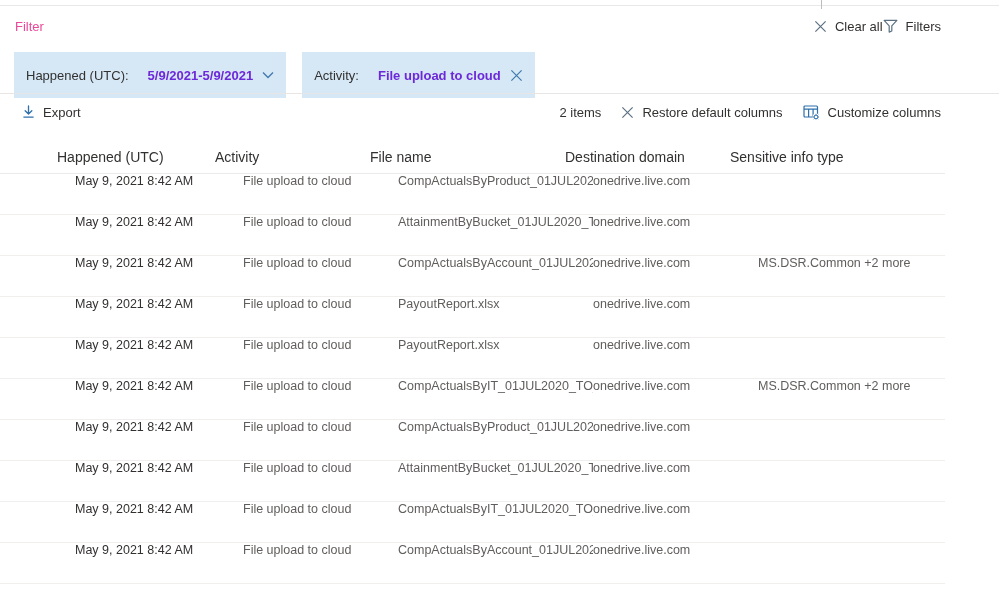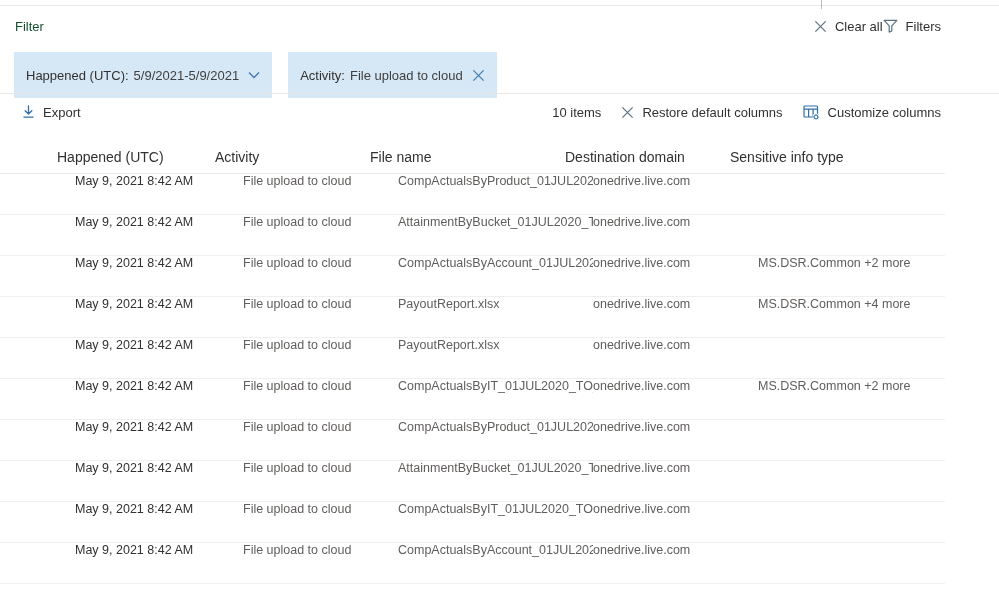--- a/index.html
+++ b/index.html
@@ -7,30 +7,30 @@
     width:999px; height:603px; background:#ffffff; position:relative; overflow:hidden;
     font-family:"Liberation Sans","DejaVu Sans",sans-serif; color:#323130;
     -webkit-font-smoothing:antialiased;
   }
   .hairline-top { position:absolute; top:5px; left:0; width:999px; height:1px; background:#e9e8e7; }
   .notch { position:absolute; top:0; left:821px; width:1px; height:9px; background:#bdbdbd; }
 
   
   .filter-header { position:absolute; top:15px; left:15px; right:58px; height:22px;
     display:flex; justify-content:space-between; align-items:center; }
-  .fh-title { font-size:13px; color:#14532d; }
+  .fh-title { font-size:13px; color:#ec4899; }
   .fh-actions { display:flex; align-items:center; }
   .action-btn { display:flex; align-items:center; gap:8px; font-size:13px; color:#323130; cursor:pointer; }
   .action-btn svg { display:block; }
 
   
   .chips { position:absolute; top:52px; left:14px; display:flex; gap:16px; }
   .chip { display:flex; align-items:center; height:30px; background:#d6e8f6;
     padding:8px 12px; font-size:13px; color:#323130; cursor:pointer; }
-  .chip .chip-value { margin-left:5px; font-weight:400; color:#404040; }
+  .chip .chip-value { margin-left:19px; font-weight:700; color:#6d28d9; }
   .chip .chip-ctl { margin-left:9px; display:flex; align-items:center; cursor:pointer; }
 
   .divider { position:absolute; top:93px; left:0; width:999px; height:1px; background:#e7e6e5; }
 
   
   .toolbar { position:absolute; top:97px; left:22px; right:58px; height:30px;
     display:flex; justify-content:space-between; align-items:center; font-size:13px; }
   .tb-left { display:flex; align-items:center; gap:20px; }
   .tb-right { display:flex; align-items:center; }
   .tb-count { margin-right:20px; }
@@ -106,21 +106,21 @@
     <div class="action-btn">
       <span>
         <svg width="13" height="14" viewBox="0 0 14 15">
             <path d="M7 1 v8.2 M3.4 6.1 L7 9.7 L10.6 6.1 M2 13 h10" fill="none" stroke="#2e6fac" stroke-width="1.4" stroke-linecap="round" stroke-linejoin="round"></path>
           </svg>
       </span>
       <span>Export</span>
     </div>
   </div>
   <div class="tb-right">
-    <span class="tb-count">10 items</span>
+    <span class="tb-count">2 items</span>
     <div class="action-btn" style="margin-left:0;">
       <span>
         <svg width="13" height="13" viewBox="0 0 14 14">
             <path d="M1.5 1.5 L12.5 12.5 M12.5 1.5 L1.5 12.5" stroke="#5b7183" stroke-width="1.3" fill="none"></path>
           </svg>
       </span>
       <span>Restore default columns</span>
     </div>
     <div class="action-btn">
       <span>
@@ -165,21 +165,20 @@
         <div class="tcell c1">File upload to cloud</div>
         <div class="tcell c2">CompActualsByAccount_01JUL2020...</div>
         <div class="tcell c3">onedrive.live.com</div>
         <div class="tcell c4">MS.DSR.Common +2 more</div>
       </div>
       <div class="trow">
         <div class="tcell c0">May 9, 2021 8:42 AM</div>
         <div class="tcell c1">File upload to cloud</div>
         <div class="tcell c2">PayoutReport.xlsx</div>
         <div class="tcell c3">onedrive.live.com</div>
-        <div class="tcell c4">MS.DSR.Common +4 more</div>
       </div>
       <div class="trow">
         <div class="tcell c0">May 9, 2021 8:42 AM</div>
         <div class="tcell c1">File upload to cloud</div>
         <div class="tcell c2">PayoutReport.xlsx</div>
         <div class="tcell c3">onedrive.live.com</div>
         <div class="tcell c4"></div>
       </div>
       <div class="trow">
         <div class="tcell c0">May 9, 2021 8:42 AM</div>

